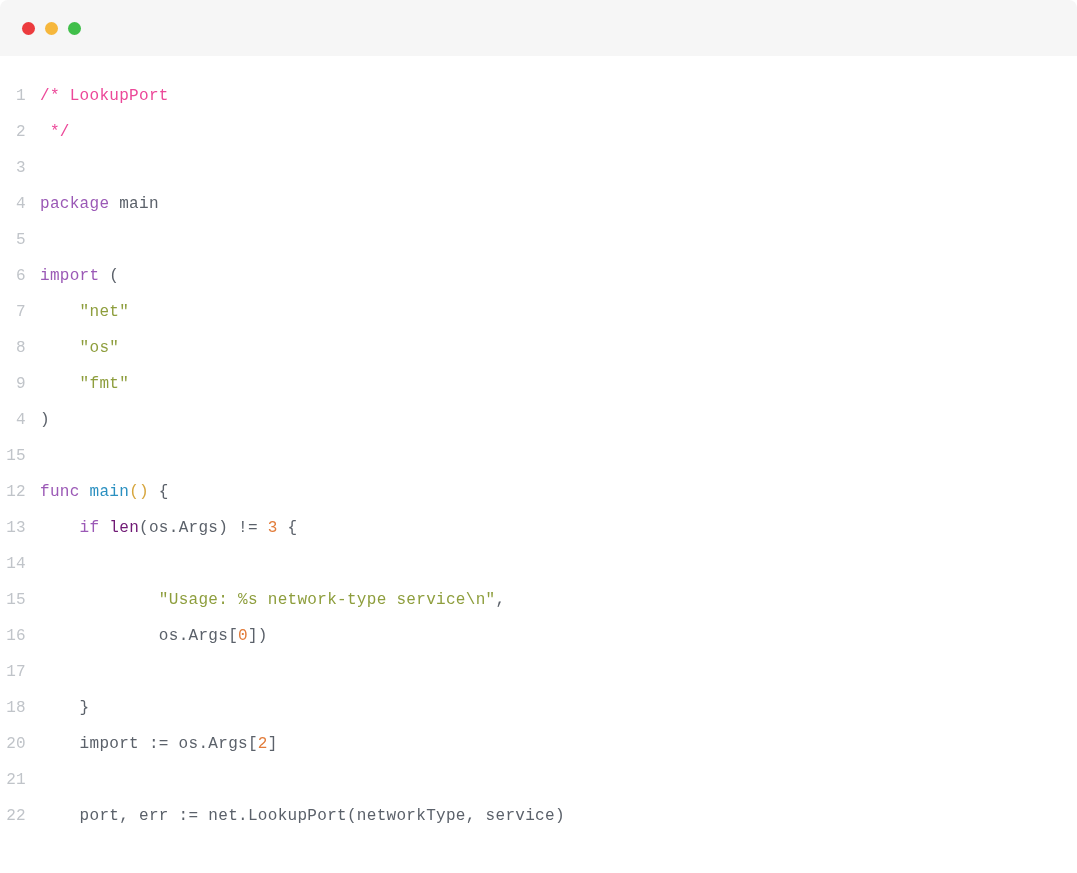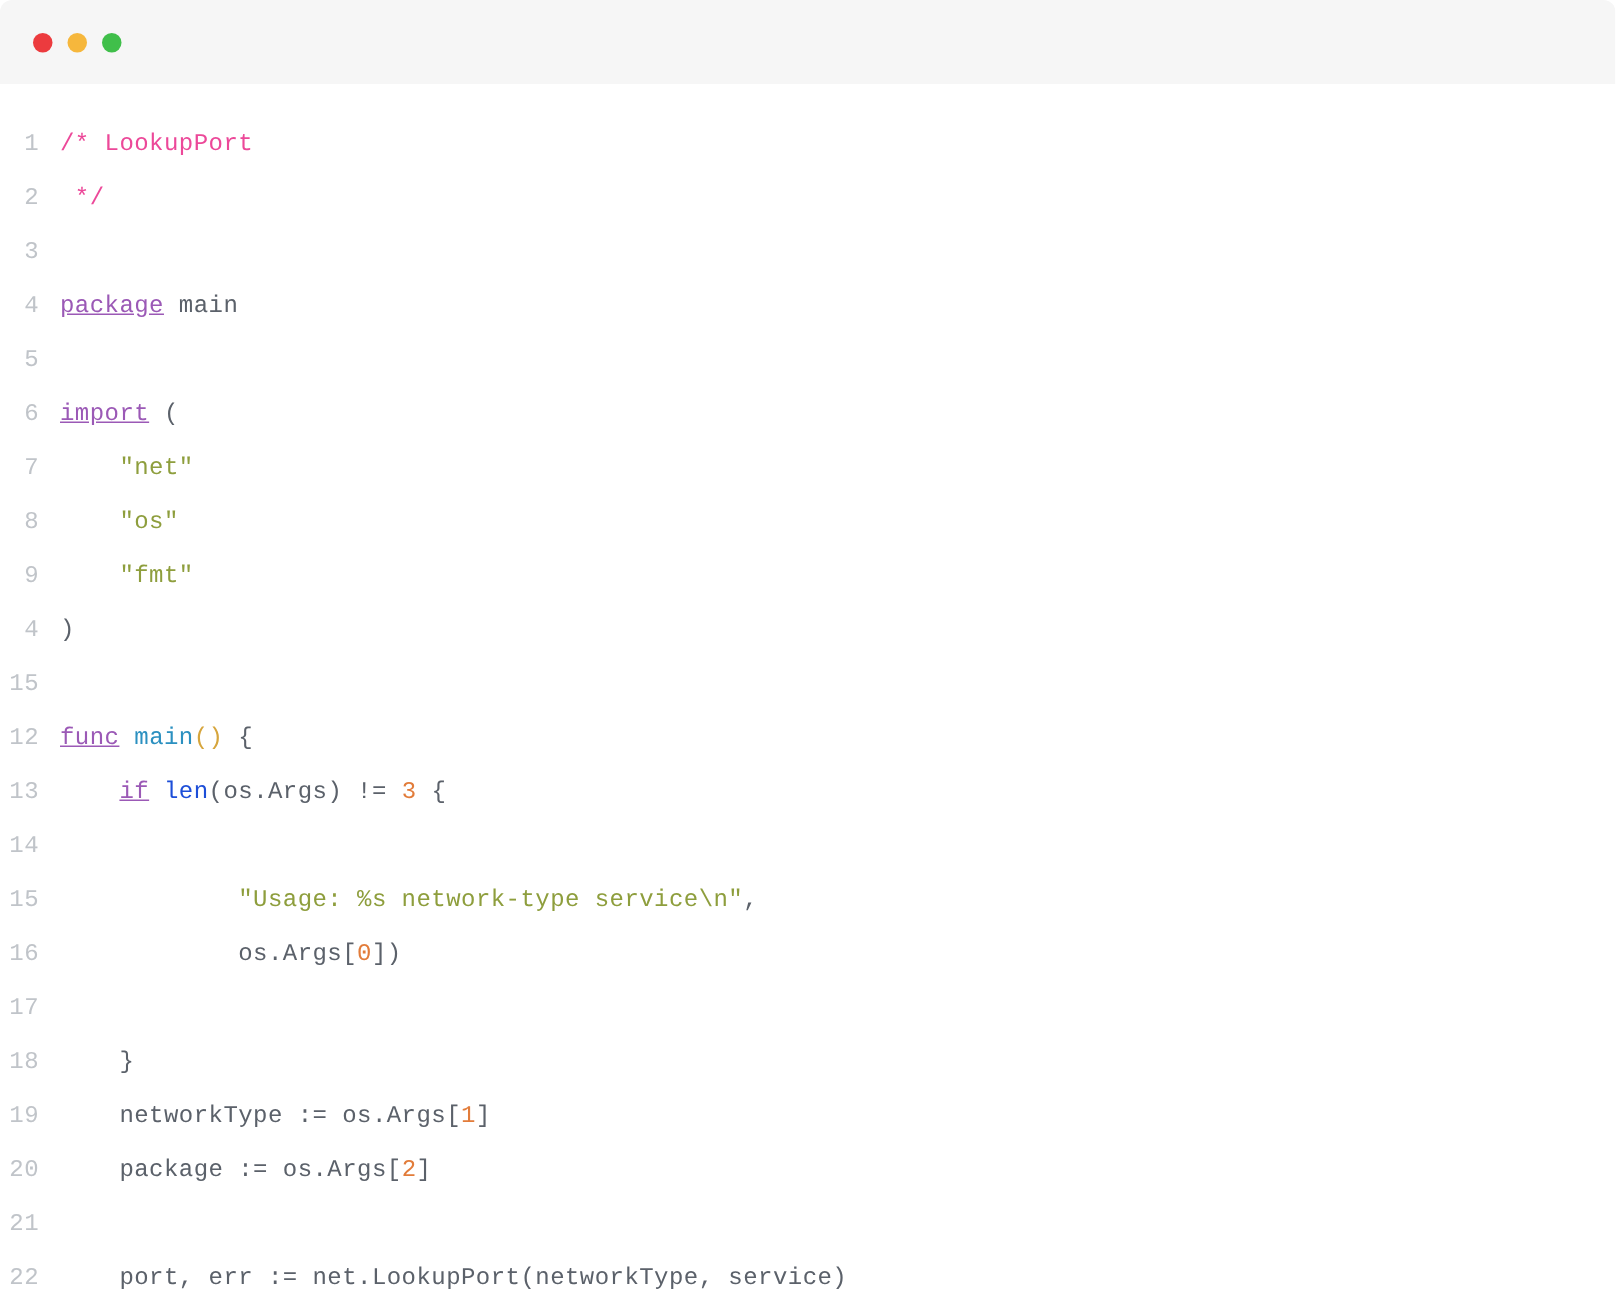--- a/index.html
+++ b/index.html
@@ -50,26 +50,26 @@
     text-align: right;
     color: #c0c4c9;
     padding-right: 14px;
     user-select: none;
     font-weight: 400;
   }
   .code {
     color: #5b616a;
   }
   .tok-comment { color: #ec4899; }
-  .tok-keyword { color: #9b59b6; text-decoration: underline; }
+  .tok-keyword { color: #9b59b6; }
   .tok-ident   { color: #5b616a; }
   .tok-string  { color: #8e9e3d; }
   .tok-number  { color: #e27c3a; }
   .tok-func    { color: #2b90c0; }
-  .tok-builtin { color: #1d4ed8; }
+  .tok-builtin { color: #701a75; }
   .tok-paren   { color: #5b616a; }
   .tok-paren-yellow { color: #d6a53c; }
   .tok-punct   { color: #5b616a; }
 </style>
 </head>
 <body>
 
 <div class="window">
   <div class="titlebar">
     <div class="traffic-light tl-red"></div>
@@ -88,18 +88,17 @@
       <div class="line"><span class="gutter">9</span><span class="code"><span class="tok-ident">    </span><span class="tok-string">"fmt"</span></span></div>
       <div class="line"><span class="gutter">4</span><span class="code"><span class="tok-paren">)</span></span></div>
       <div class="line"><span class="gutter">15</span><span class="code"></span></div>
       <div class="line"><span class="gutter">12</span><span class="code"><span class="tok-keyword">func</span><span class="tok-ident"> </span><span class="tok-func">main</span><span class="tok-paren-yellow">()</span><span class="tok-ident"> </span><span class="tok-punct">{</span></span></div>
       <div class="line"><span class="gutter">13</span><span class="code"><span class="tok-ident">    </span><span class="tok-keyword">if</span><span class="tok-ident"> </span><span class="tok-builtin">len</span><span class="tok-paren">(</span><span class="tok-ident">os.Args</span><span class="tok-paren">)</span><span class="tok-ident"> != </span><span class="tok-number">3</span><span class="tok-ident"> </span><span class="tok-punct">{</span></span></div>
       <div class="line"><span class="gutter">14</span></div>
       <div class="line"><span class="gutter">15</span><span class="code"><span class="tok-ident">            </span><span class="tok-string">"Usage: %s network-type service\n"</span><span class="tok-punct">,</span></span></div>
       <div class="line"><span class="gutter">16</span><span class="code"><span class="tok-ident">            </span><span class="tok-ident">os.Args</span><span class="tok-punct">[</span><span class="tok-number">0</span><span class="tok-punct">]</span><span class="tok-paren">)</span></span></div>
       <div class="line"><span class="gutter">17</span></div>
       <div class="line"><span class="gutter">18</span><span class="code"><span class="tok-ident">    </span><span class="tok-punct">}</span></span></div>
-      <div class="line"><span class="gutter">19</span><span class="code"><span class="tok-ident">    </span><span class="tok-ident">networkType := os.Args</span><span class="tok-punct">[</span><span class="tok-number">1</span><span class="tok-punct">]</span></span></div>
-      <div class="line"><span class="gutter">20</span><span class="code"><span class="tok-ident">    </span><span class="tok-ident">package := os.Args</span><span class="tok-punct">[</span><span class="tok-number">2</span><span class="tok-punct">]</span></span></div>
+      <div class="line"><span class="gutter">20</span><span class="code"><span class="tok-ident">    </span><span class="tok-ident">import := os.Args</span><span class="tok-punct">[</span><span class="tok-number">2</span><span class="tok-punct">]</span></span></div>
       <div class="line"><span class="gutter">21</span><span class="code"></span></div>
       <div class="line"><span class="gutter">22</span><span class="code"><span class="tok-ident">    </span><span class="tok-ident">port, err := net.LookupPort</span><span class="tok-paren">(</span><span class="tok-ident">networkType, service</span><span class="tok-paren">)</span></span></div>
     </div>
 </div>
 
 </body></html>

